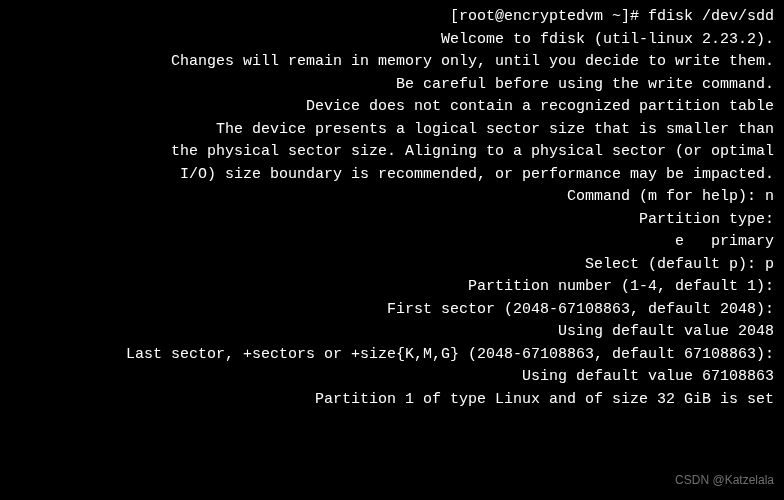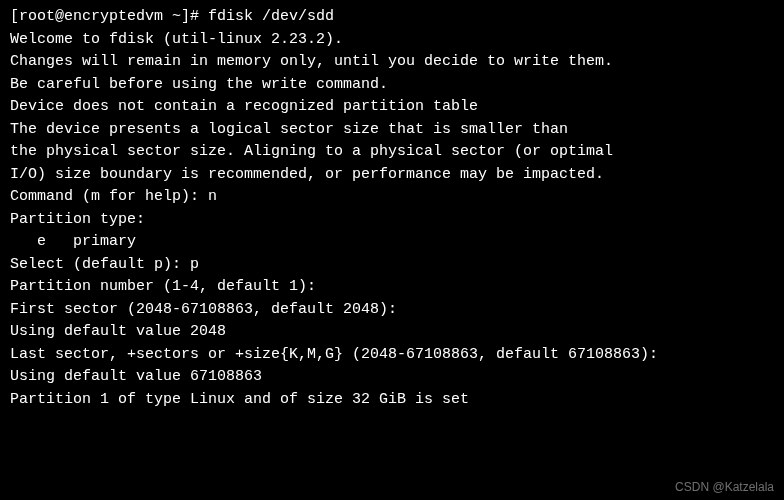--- a/index.html
+++ b/index.html
@@ -1,38 +1,39 @@
 <!DOCTYPE html>
 <html><head>
   <meta charset="utf-8">
   <style>
     * {
       margin: 0;
       padding: 0;
       box-sizing: border-box;
+      text-align: right;
     }
     body {
       background: #000;
       color: #fff;
       font-family: "Courier New", Courier, monospace;
       font-size: 15px;
       line-height: 1.5;
       padding: 6px 10px;
       width: 784px;
       height: 500px;
       overflow: hidden;
       position: relative;
     }
     .terminal-line {
       white-space: pre-wrap;
       word-break: break-all;
     }
     .watermark {
       position: absolute;
-      bottom: 4px;
+      bottom: 11px;
       right: 10px;
       color: rgba(200,200,200,0.55);
       font-family: Arial, sans-serif;
       font-size: 12px;
     }
   </style>
 </head>
 <body>
 
 <div>

